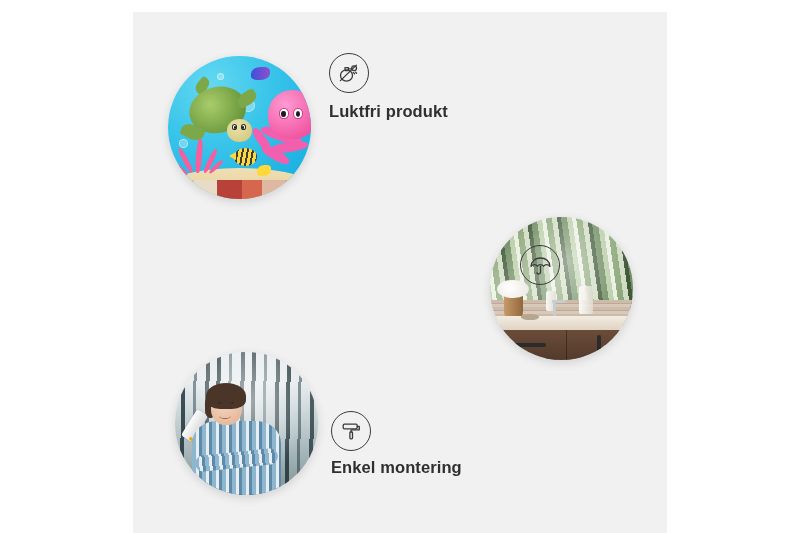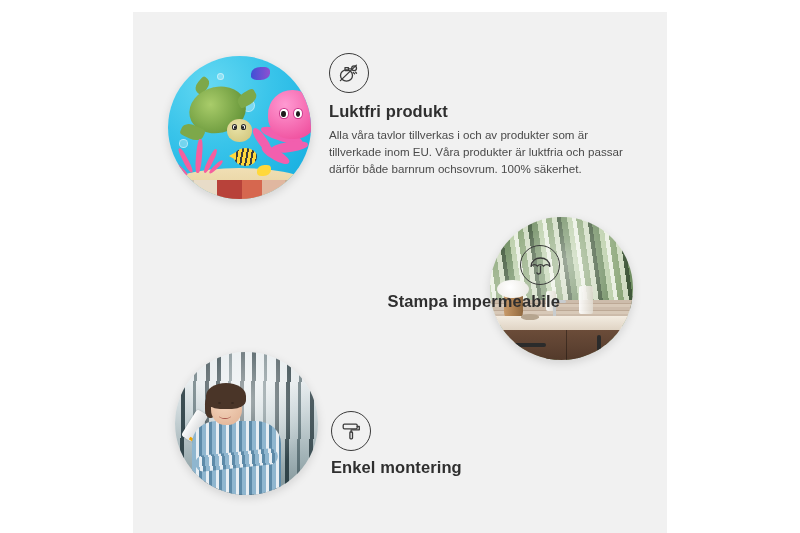--- a/index.html
+++ b/index.html
@@ -502,33 +502,31 @@
           <ellipse cx="10.5" cy="15.5" rx="6" ry="5.6"></ellipse>
           <path d="M9 7.6h3.4v2.9H9z"></path>
           <path d="M12.4 8.9h3.2"></path>
           <circle cx="18.1" cy="8.2" r="2.4"></circle>
           <path d="M17.2 12.4l1.4 1.4M19.6 12.1l.9 1.1"></path>
 
           <path d="M4.4 20.6L20.4 5.1"></path>
         </svg>
       </div>
       <div class="feat-title">Luktfri produkt</div>
-      <div class="feat-desc">Alla våra tavlor tillverkas i och av produkter som är tillverkade inom EU. Våra produkter är luktfria och passar därför både barnrum ochsovrum. 100% säkerhet.</div>
     </div>
 
     <div class="feature" id="feature-water">
       <div class="feat-icon">
         <svg width="25" height="25" viewBox="0 0 25 25" fill="none" stroke="#3b3b3b" stroke-width="1.3" stroke-linecap="round" stroke-linejoin="round">
           <path d="M3.2 13.2C3.2 8.3 7.4 5 12.5 5s9.3 3.3 9.3 8.2"></path>
           <path d="M3.2 13.2c1.6-2.1 4.6-2.1 6.2 0 1.6-2.1 4.6-2.1 6.2 0 1.6-2.1 4.6-2.1 6.2 0"></path>
           <path d="M12.5 13.2v6.1"></path>
           <path d="M12.5 19.3a1.9 1.9 0 0 1-3.6.6"></path>
         </svg>
       </div>
-      <div class="feat-title">Stampa impermeabile</div>
     </div>
 
     <div class="feature" id="feature-mount">
       <div class="feat-icon">
         <svg width="25" height="25" viewBox="0 0 25 25" fill="none" stroke="#3b3b3b" stroke-width="1.3" stroke-linecap="round" stroke-linejoin="round">
           <rect x="4.2" y="5.2" width="14" height="4.6" rx="1.2"></rect>
           <path d="M18.2 7.5h2.1v3.3h-8.2v2.2"></path>
           <rect x="10.9" y="13" width="2.6" height="6.8" rx="0.8"></rect>
         </svg>
       </div>

